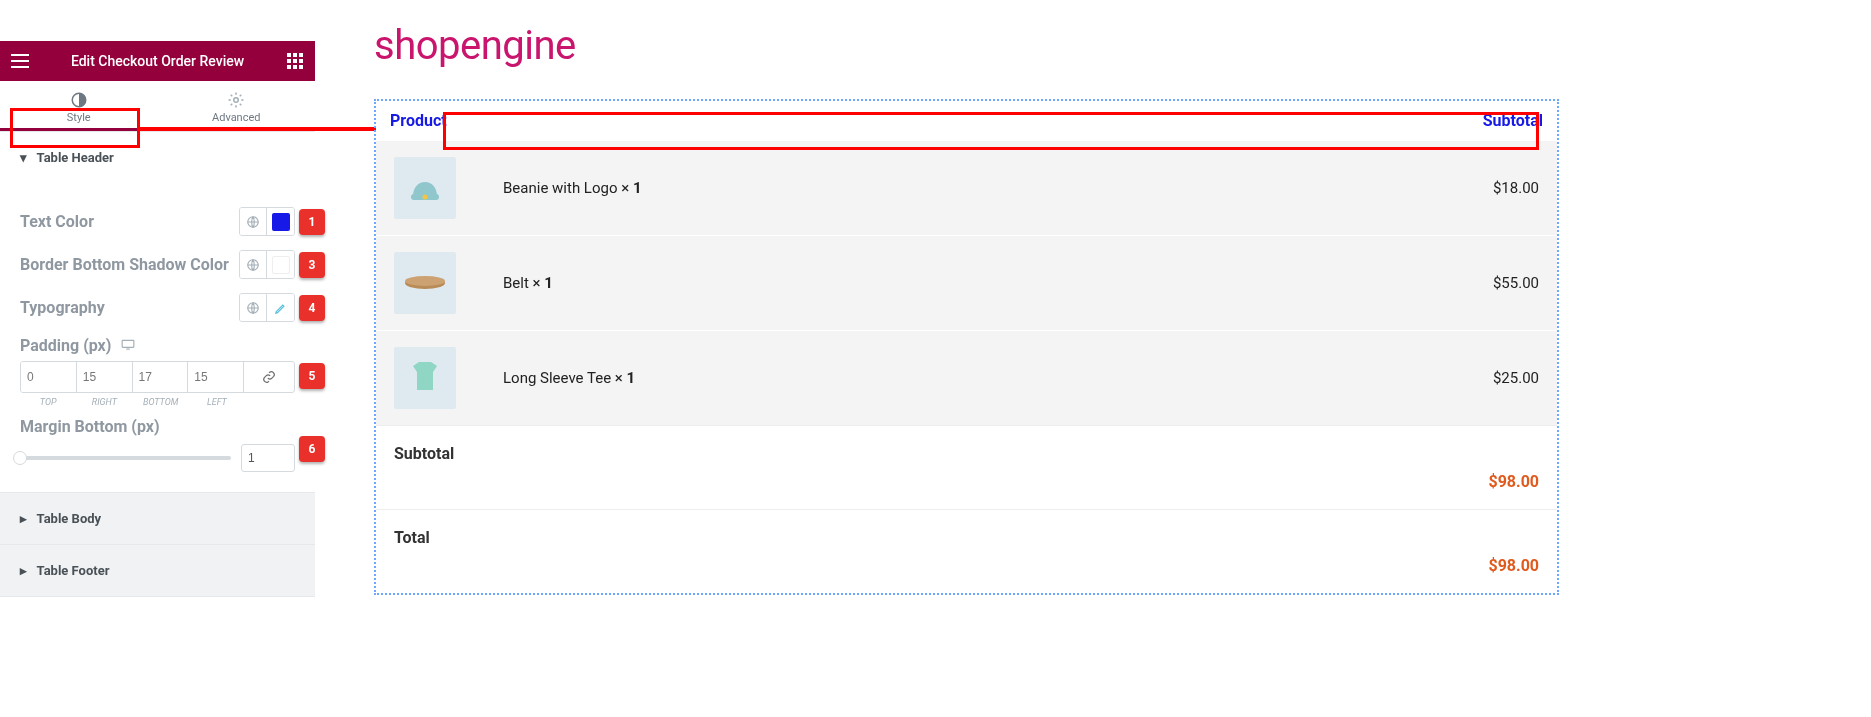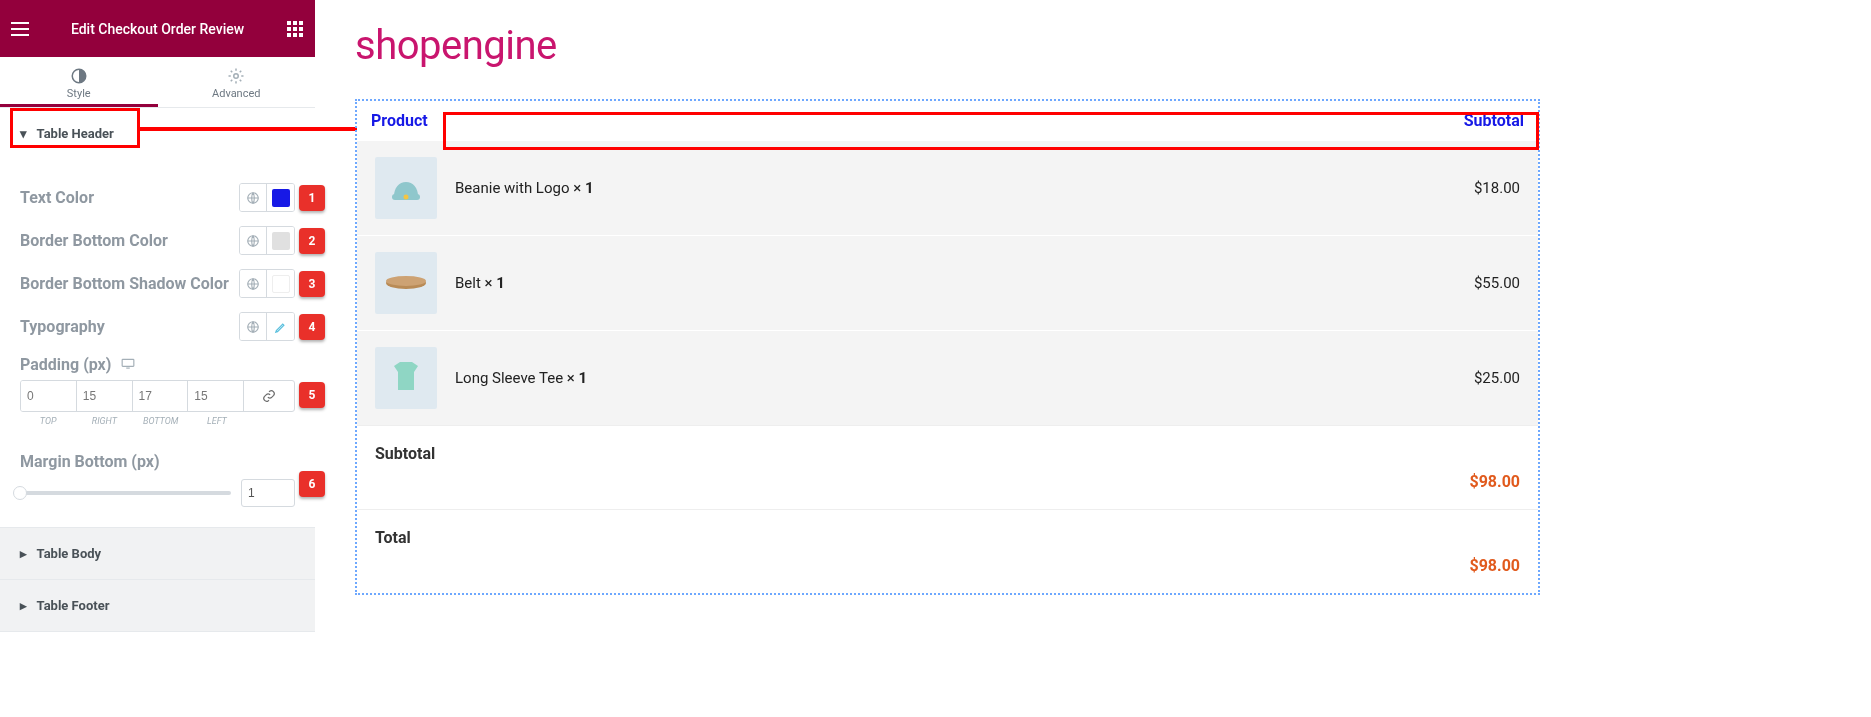--- a/index.html
+++ b/index.html
@@ -1,20 +1,20 @@
 <!DOCTYPE html>
 <html><head>
 <meta charset="utf-8">
 <style>
   * { box-sizing: border-box; margin: 0; padding: 0; }
   body { font-family: -apple-system, BlinkMacSystemFont, "Segoe UI", Roboto, Arial, sans-serif; background: #fff; color: #333; width: 1871px; }
 
   
   .sidebar { position: absolute; left: 0; top: 0; width: 315px; background: #fff; }
-  .top-bar { background: #93003c; height: 57px; display: flex; align-items: center; color: #fff; }
+  .top-bar { background: #93003c; height: 40px; display: flex; align-items: center; color: #fff; margin-top: 41px; }
   .hamburger { width: 40px; height: 40px; display: flex; align-items: center; justify-content: center; cursor: pointer; }
   .hamburger svg { width: 18px; height: 14px; }
   .top-title { flex: 1; text-align: center; font-size: 14px; font-weight: 500; }
   .apps { width: 40px; height: 40px; display: flex; align-items: center; justify-content: center; cursor: pointer; }
 
   .tabs { display: flex; border-bottom: 1px solid #e6e9ec; background: #fff; }
   .tab { flex: 1; text-align: center; padding: 10px 0 4px 0; cursor: pointer; color: #6d7882; font-size: 11px; }
   .tab.active { border-bottom: 3px solid #93003c; }
   .tab svg { width: 18px; height: 18px; display: block; margin: 0 auto 2px auto; }
   .tab-label { display: block; }
@@ -44,28 +44,28 @@
   .padding-labels { display: flex; font-size: 9px; color: #a4afb7; margin-top: 4px; font-style: italic; }
   .padding-labels span { flex: 1; text-align: center; }
   .padding-labels span:last-child { flex: 0 0 50px; }
 
   .slider-wrap { display: flex; align-items: center; gap: 10px; margin-top: 8px; }
   .slider { flex: 1; height: 4px; background: #d5dadf; border-radius: 2px; position: relative; }
   .slider-thumb { position: absolute; left: 0; top: 50%; transform: translate(-50%,-50%); width: 14px; height: 14px; background: #fff; border: 1px solid #d5dadf; border-radius: 50%; }
   .slider-input { width: 54px; border: 1px solid #d5dadf; border-radius: 3px; padding: 6px; font-size: 12px; text-align: left; color: #555; }
 
   
-  .preview { position: absolute; left: 355px; top: 22px; right: 0; }
+  .preview { position: absolute; left: 374px; top: 22px; right: 0; }
   .site-title { font-size: 40px; color: #c9156e; font-weight: 400; letter-spacing: -0.5px; }
   .site-tag { font-size: 15px; color: #333; margin-top: 0px; }
 
   .order-table { margin-top: 30px; width: 1185px; border: 2px dotted #6ea8fe; }
   .order-head { display: flex; justify-content: space-between; padding: 10px 14px; font-size: 16px; font-weight: 700; color: #1719e6; background: #fff; }
   .order-body { }
-  .order-row { display: flex; align-items: center; padding: 16px 18px; background: #f4f4f4; border-top: 1px solid #fff; }
+  .order-row { display: flex; align-items: center; padding: 16px 18px; background: #f4f4f4; border-top: 1px solid #fff; gap: 29px; }
   .order-row .thumb { width: 62px; height: 62px; background: #dfe9f0; border-radius: 2px; margin-right: 18px; display: flex; align-items: center; justify-content: center; }
   .order-row .pname { flex: 1; font-size: 15px; color: #222; }
   .order-row .pname strong { font-weight: 700; }
   .order-row .price { font-size: 15px; color: #222; }
   .order-footer-row { display: flex; justify-content: space-between; padding: 18px 18px; font-size: 16px; font-weight: 700; background: #fff; border-top: 1px solid #eee; }
   .order-footer-row .val { color: #e15a1d; margin-top: 28px; }
 
   
   .arrow { position: absolute; left: 140px; top: 122px; width: 310px; height: 14px; }
   .arrow-line { position: absolute; left: 0; top: 5px; width: 280px; height: 4px; background: #ff0000; }
@@ -135,35 +135,20 @@
                 <path d="M3 12h18M12 3c3 3 3 15 0 18M12 3c-3 3-3 15 0 18" fill="none" stroke="#a4afb7" stroke-width="2"></path>
               </svg>
           </div>
           <div class="swatch">
               <div class="swatch-box" style="background:#1719e6;"></div>
             </div>
         </div>
         <div class="badge">1</div>
       </div>
 
-      <div class="ctrl-row">
-        <span class="ctrl-label">Border Bottom Color</span>
-        <div class="color-toggle">
-          <div class="globe">
-            <svg width="14" height="14" viewBox="0 0 24 24">
-                <circle cx="12" cy="12" r="9" fill="none" stroke="#a4afb7" stroke-width="2"></circle>
-                <path d="M3 12h18M12 3c3 3 3 15 0 18M12 3c-3 3-3 15 0 18" fill="none" stroke="#a4afb7" stroke-width="2"></path>
-              </svg>
-          </div>
-          <div class="swatch">
-              <div class="swatch-box" style="background:#e0e0e0;"></div>
-            </div>
-        </div>
-        <div class="badge">2</div>
-      </div>
 
       <div class="ctrl-row">
         <span class="ctrl-label">Border Bottom Shadow Color</span>
         <div class="color-toggle">
           <div class="globe">
             <svg width="14" height="14" viewBox="0 0 24 24">
                 <circle cx="12" cy="12" r="9" fill="none" stroke="#a4afb7" stroke-width="2"></circle>
                 <path d="M3 12h18M12 3c3 3 3 15 0 18M12 3c-3 3-3 15 0 18" fill="none" stroke="#a4afb7" stroke-width="2"></path>
               </svg>
           </div>
@@ -214,21 +199,21 @@
         <div class="padding-labels">
           <span>TOP</span>
           <span>RIGHT</span>
           <span>BOTTOM</span>
           <span>LEFT</span>
           <span></span>
         </div>
         <div class="badge" style="top:40px;">5</div>
       </div>
 
-      <div style="margin-top:26px; position:relative;">
+      <div style="margin-top:10px; position:relative;">
         <span class="ctrl-label">Margin Bottom (px)</span>
         <div class="slider-wrap">
           <div class="slider">
               <div class="slider-thumb"></div>
             </div>
           <input class="slider-input" value="1" style="">
         </div>
         <div class="badge" style="top:32px;">6</div>
       </div>
 

